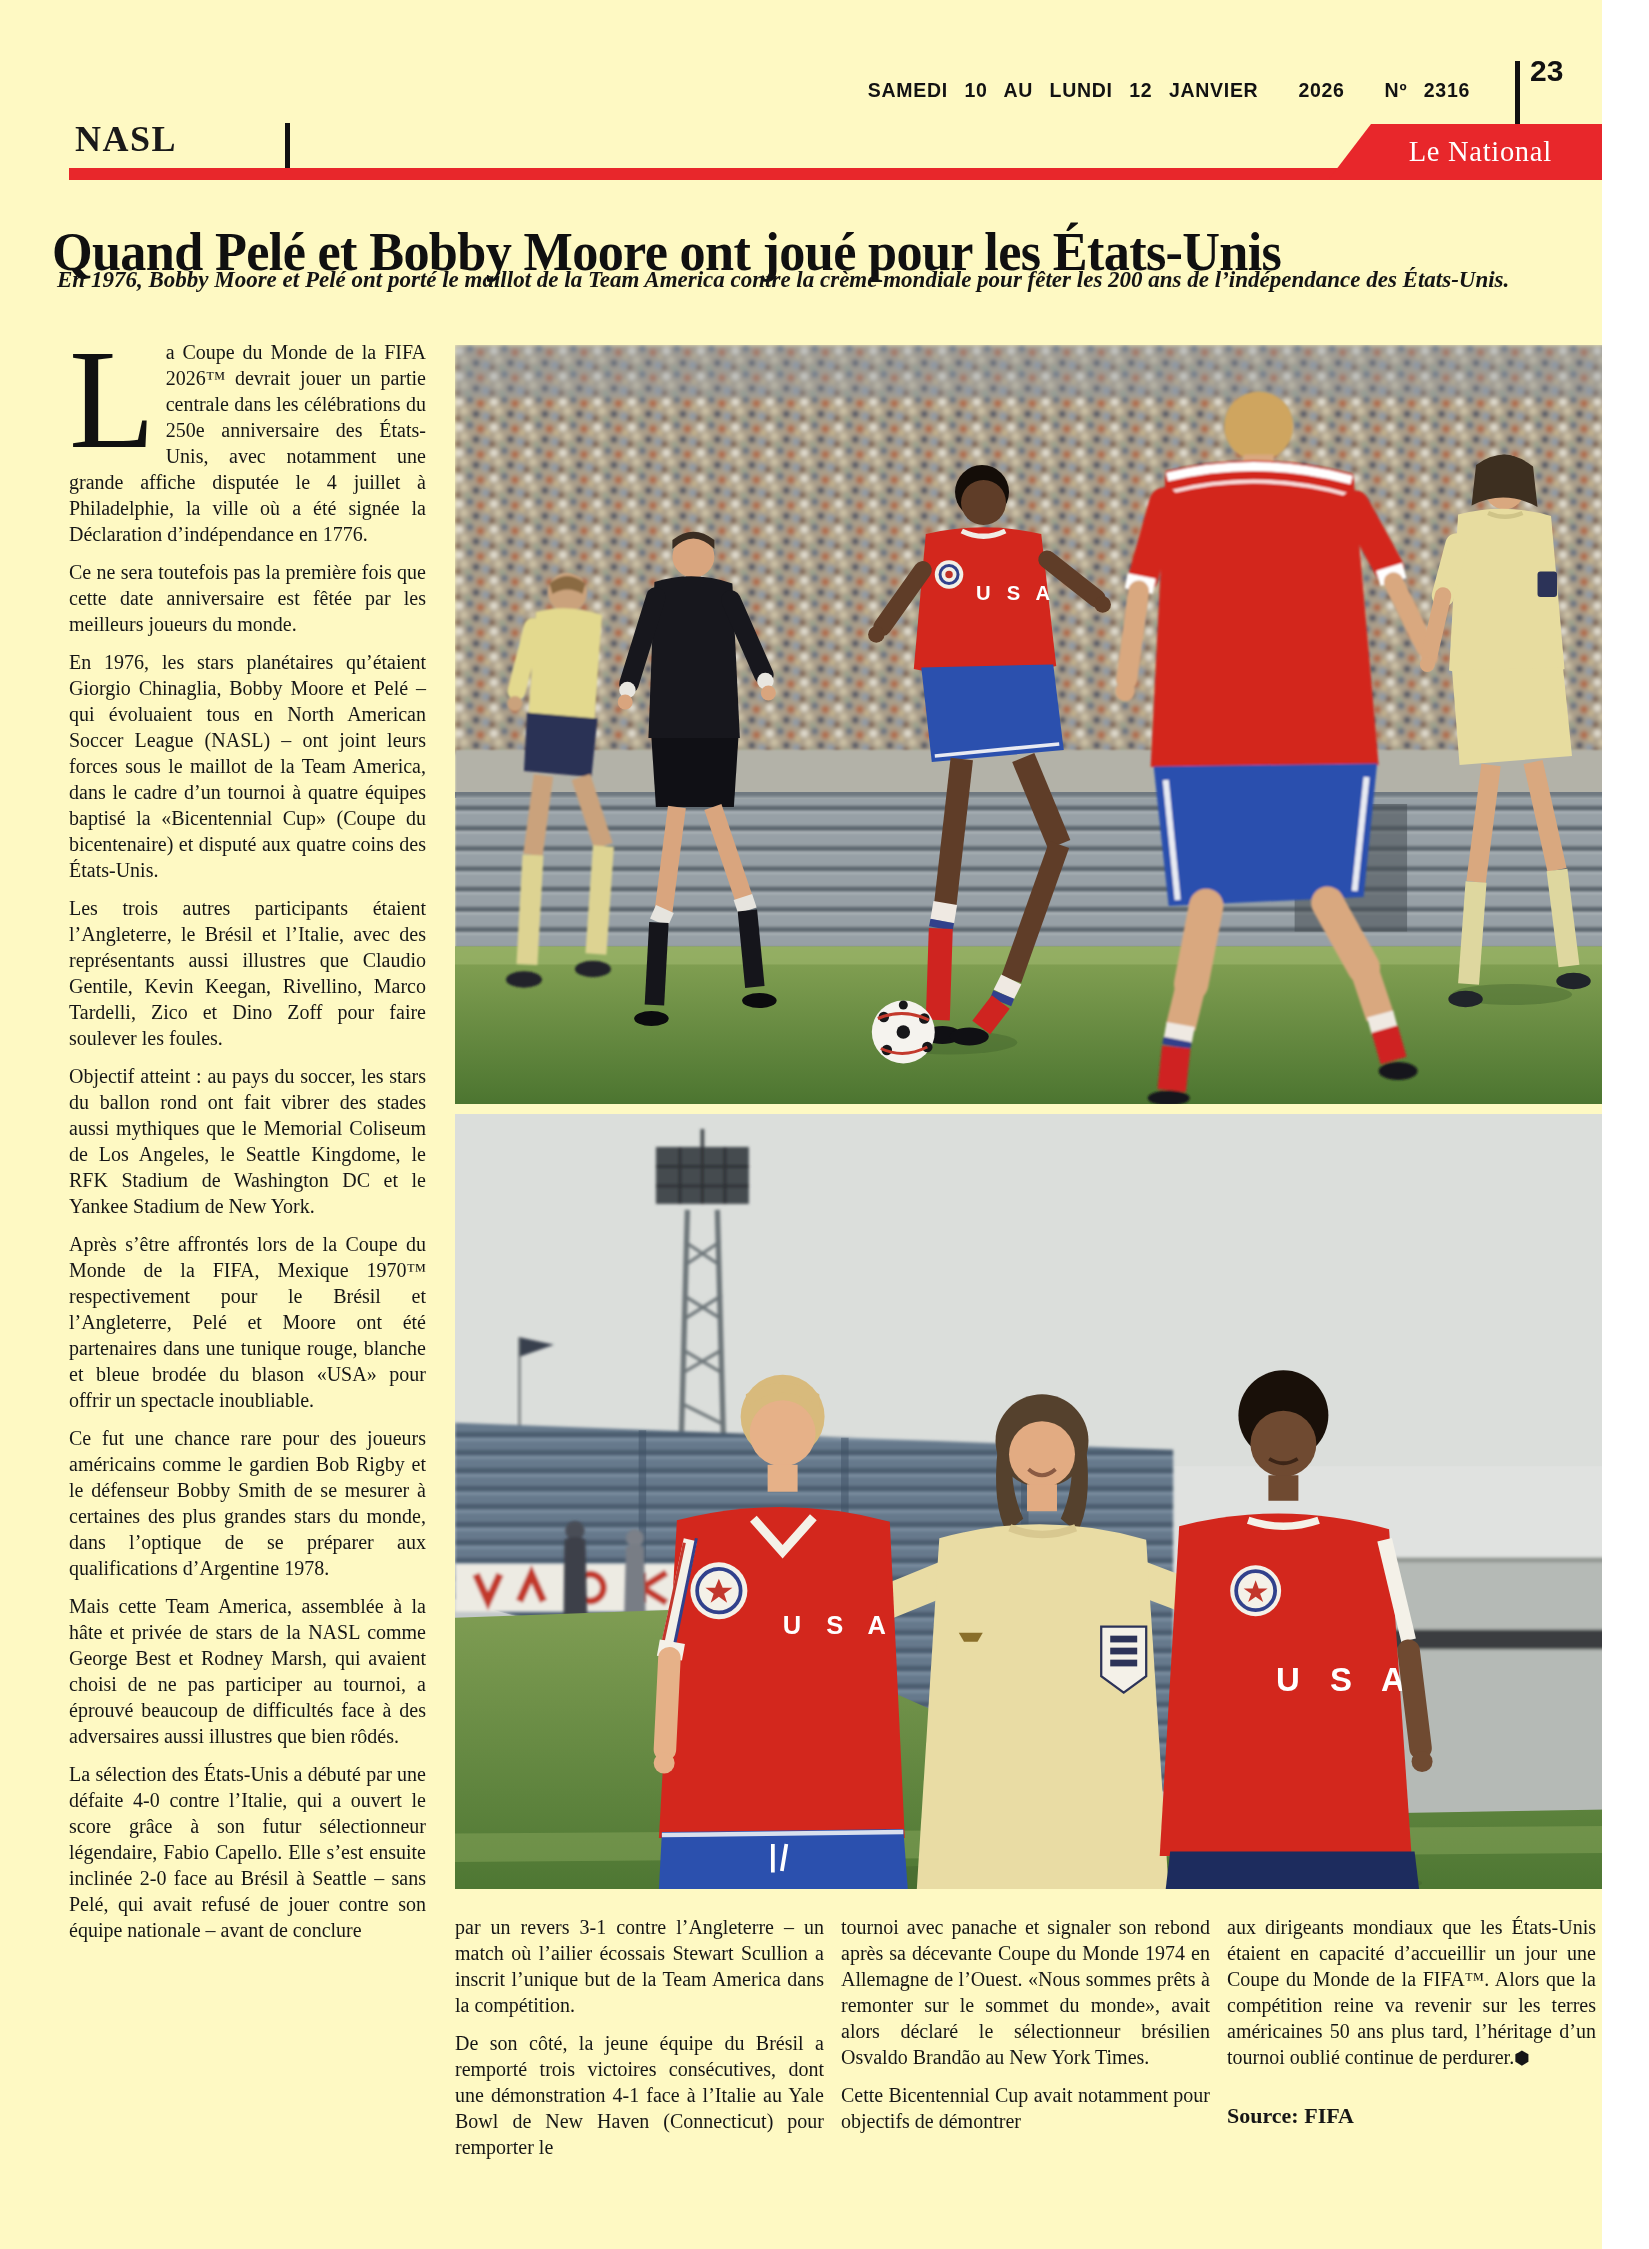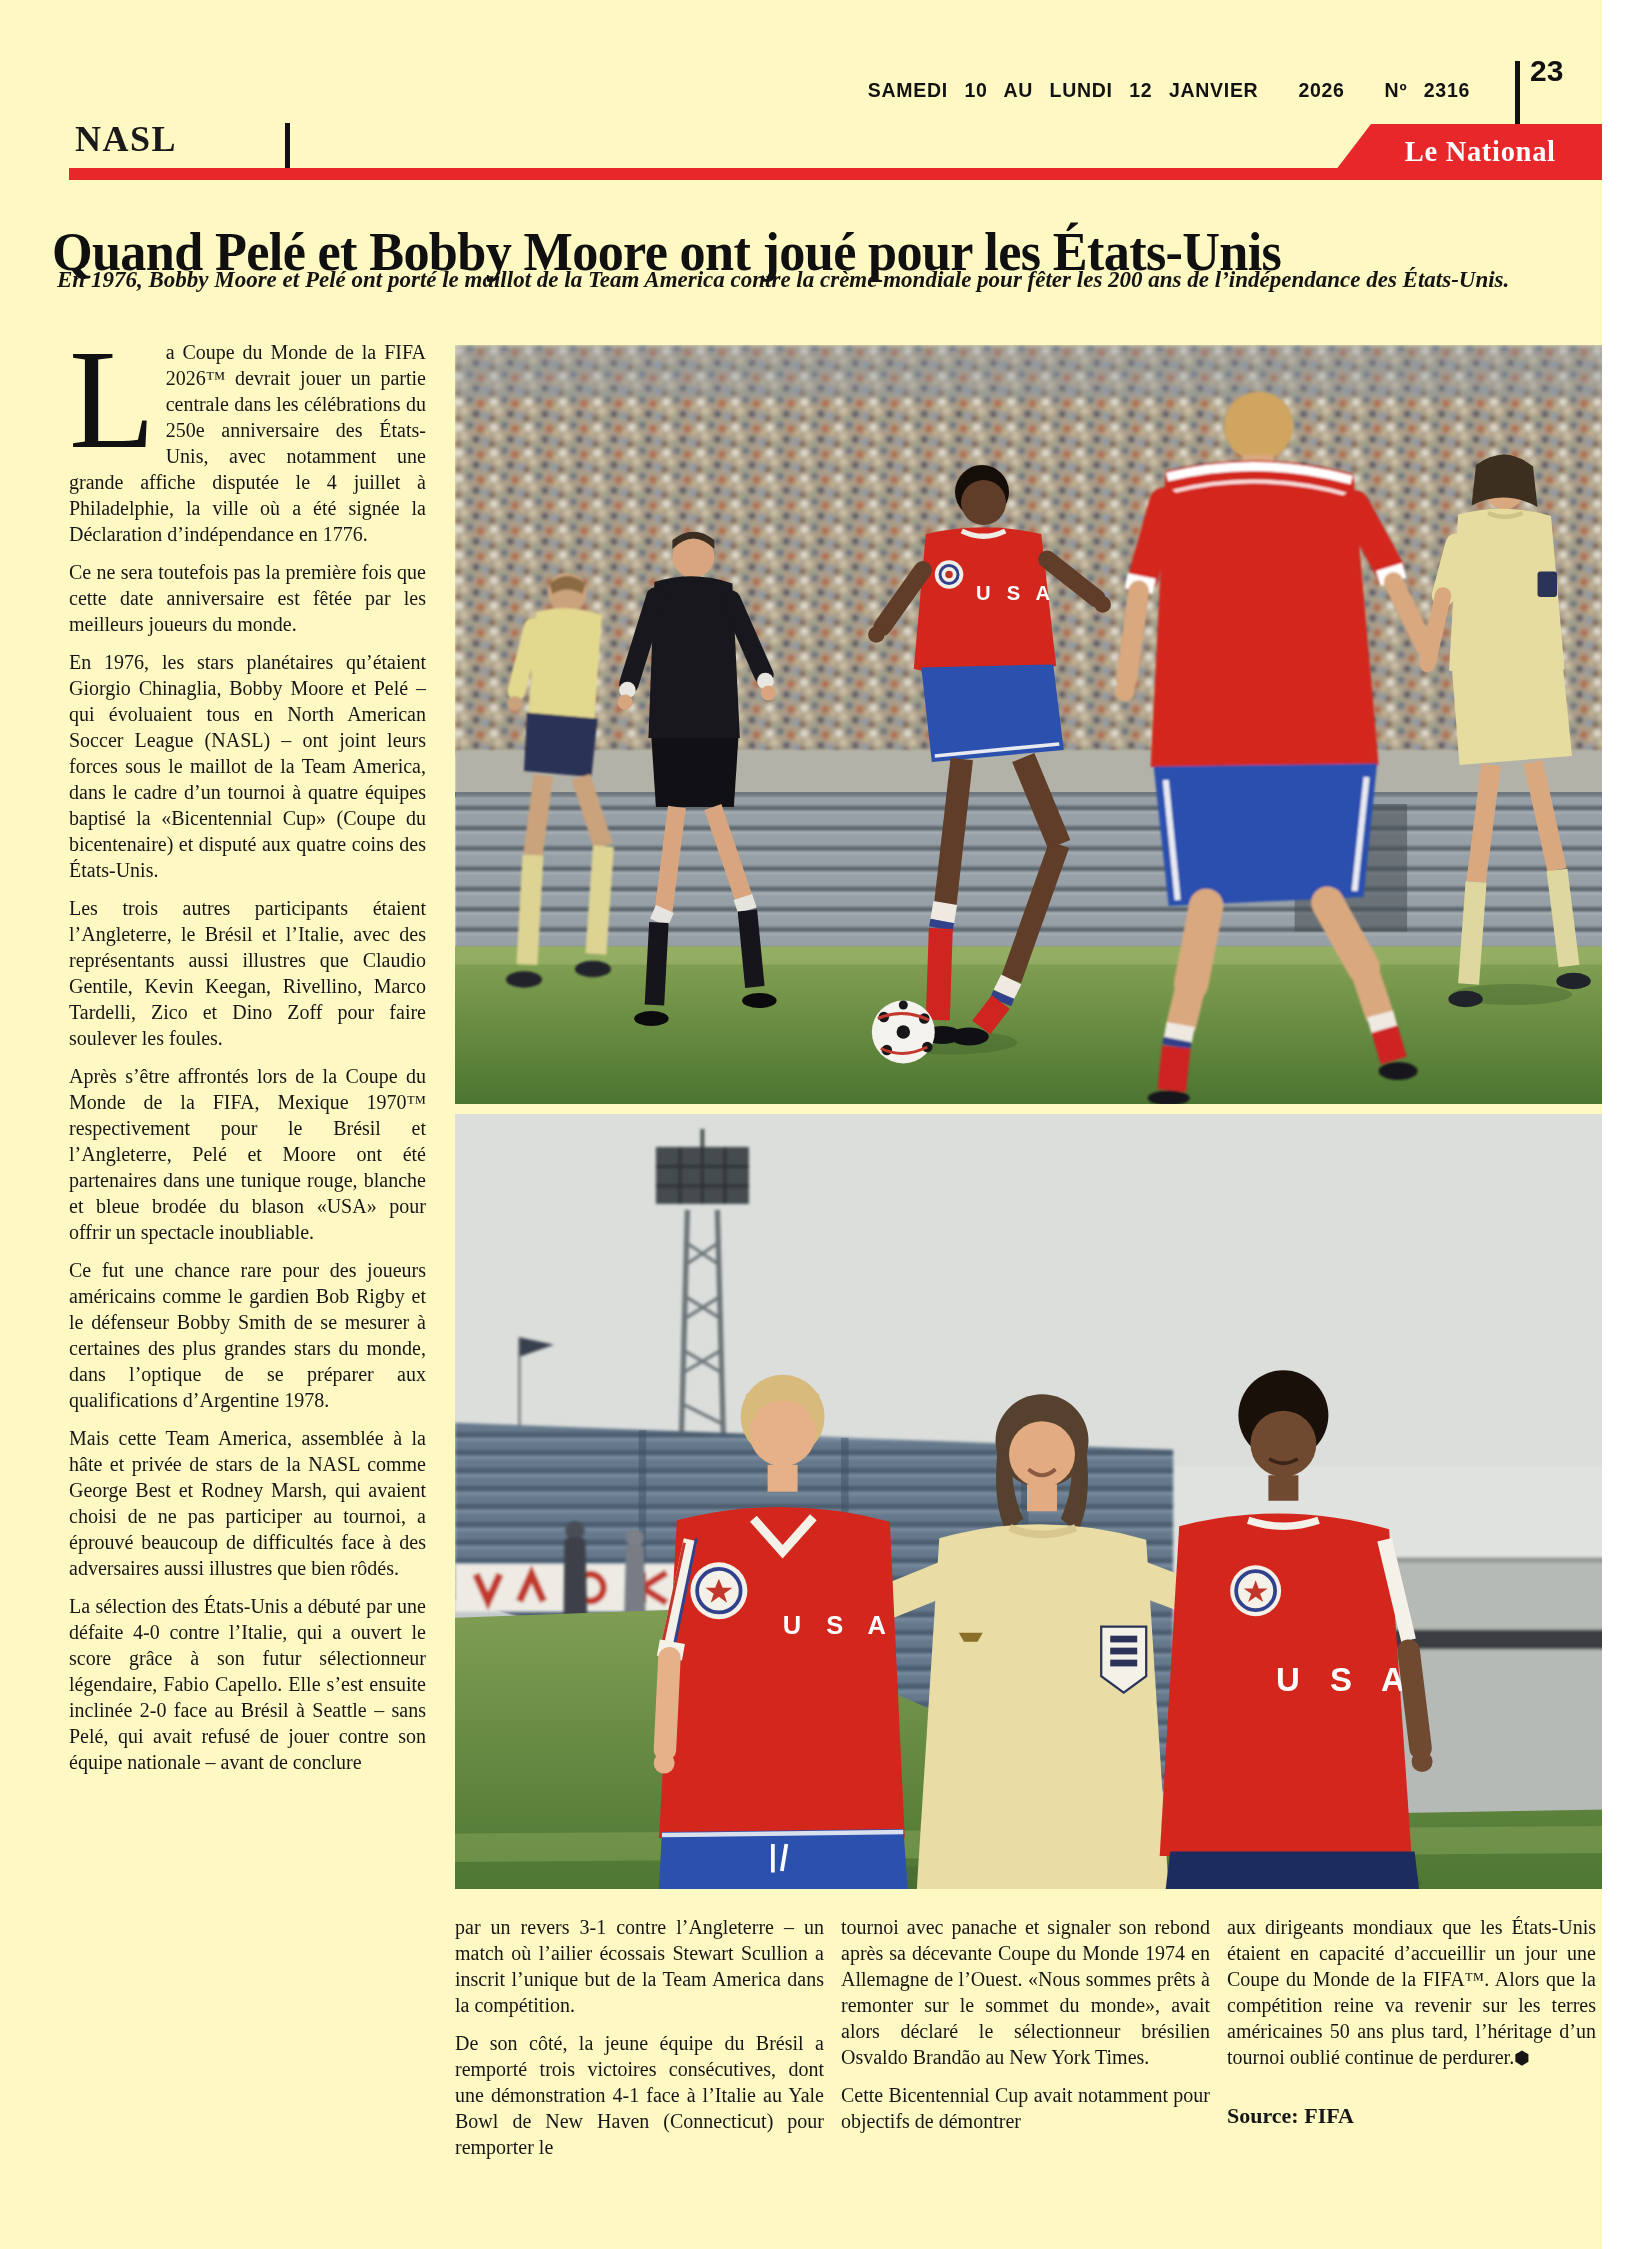--- a/index.html
+++ b/index.html
@@ -21,21 +21,21 @@
   .section-label{
     position:absolute;top:118px;left:75px;font-size:36px;font-weight:bold;letter-spacing:1.5px;color:#1a1a1a;
   }
   .section-bar{position:absolute;top:123px;left:285px;width:4.5px;height:49px;background:#111;}
   .red-band{position:absolute;top:168px;left:69px;width:1540px;height:12px;background:#e8272b;}
   .brand-badge{
     position:absolute;top:124px;left:1329px;width:280px;height:55px;background:#e8272b;
     clip-path:polygon(15% 0,100% 0,100% 100%,0 100%);
     display:flex;align-items:center;justify-content:center;padding-left:22.5px;box-sizing:border-box;
   }
-  .brand-badge span{color:#ffffff;font-size:28.5px;font-weight:bold;letter-spacing:0.7px;}
+  .brand-badge span{color:#ffffff;font-size:28.5px;font-weight:normal;letter-spacing:0.7px;}
   
   .headline{
     position:absolute;top:183px;left:52px;width:1725px;font-size:55px;font-weight:bold;
     letter-spacing:-0.7px;transform:scaleX(0.95);transform-origin:left top;white-space:nowrap;color:#101010;
   }
   .subhead{
     position:absolute;top:264px;left:57px;width:1546px;font-size:23px;line-height:31px;
     font-weight:bold;font-style:italic;color:#141414;
   }
   
@@ -73,20 +73,21 @@
   </div>
 
   <h1 class="headline">Quand Pelé et Bobby Moore ont joué pour les États-Unis</h1>
   <div class="subhead">En 1976, Bobby Moore et Pelé ont porté le maillot de la Team America contre la crème mondiale pour fêter les 200 ans de l’indépendance des États-Unis.</div>
 
   <div class="col-left">
     <p class="body"><span class="dropcap">L</span><span>a Coupe du Monde de la FIFA 2026™ devrait jouer un partie centrale dans les célébrations du 250e anniversaire des États-Unis, avec notamment une grande affiche disputée le 4 juillet à Philadelphie, la ville où a été signée la Déclaration d’indépendance en 1776.</span></p>
     <p class="body">Ce ne sera toutefois pas la première fois que cette date anniversaire est fêtée par les meilleurs joueurs du monde.</p>
     <p class="body">En 1976, les stars planétaires qu’étaient Giorgio Chinaglia, Bobby Moore et Pelé – qui évoluaient tous en North American Soccer League (NASL) – ont joint leurs forces sous le maillot de la Team America, dans le cadre d’un tournoi à quatre équipes baptisé la «Bicentennial Cup» (Coupe du bicentenaire) et disputé aux quatre coins des États-Unis.</p>
     <p class="body">Les trois autres participants étaient l’Angleterre, le Brésil et l’Italie, avec des représentants aussi illustres que Claudio Gentile, Kevin Keegan, Rivellino, Marco Tardelli, Zico et Dino Zoff pour faire soulever les foules.</p>
+    <p class="body">Objectif atteint : au pays du soccer, les stars du ballon rond ont fait vibrer des stades aussi mythiques que le Memorial Coliseum de Los Angeles, le Seattle Kingdome, le RFK Stadium de Washington DC et le Yankee Stadium de New York.</p>
     <p class="body">Après s’être affrontés lors de la Coupe du Monde de la FIFA, Mexique 1970™ respectivement pour le Brésil et l’Angleterre, Pelé et Moore ont été partenaires dans une tunique rouge, blanche et bleue brodée du blason «USA» pour offrir un spectacle inoubliable.</p>
     <p class="body">Ce fut une chance rare pour des joueurs américains comme le gardien Bob Rigby et le défenseur Bobby Smith de se mesurer à certaines des plus grandes stars du monde, dans l’optique de se préparer aux qualifications d’Argentine 1978.</p>
     <p class="body">Mais cette Team America, assemblée à la hâte et privée de stars de la NASL comme George Best et Rodney Marsh, qui avaient choisi de ne pas participer au tournoi, a éprouvé beaucoup de difficultés face à des adversaires aussi illustres que bien rôdés.</p>
     <p class="body">La sélection des États-Unis a débuté par une défaite 4-0 contre l’Italie, qui a ouvert le score grâce à son futur sélectionneur légendaire, Fabio Capello. Elle s’est ensuite inclinée 2-0 face au Brésil à Seattle – sans Pelé, qui avait refusé de jouer contre son équipe nationale – avant de conclure</p>
   </div>
 
   <div class="photo1">
     <svg viewBox="0 0 1538 1012" preserveAspectRatio="none">
       <defs>
         <pattern id="p1crowd" width="46" height="34" patternUnits="userSpaceOnUse">

